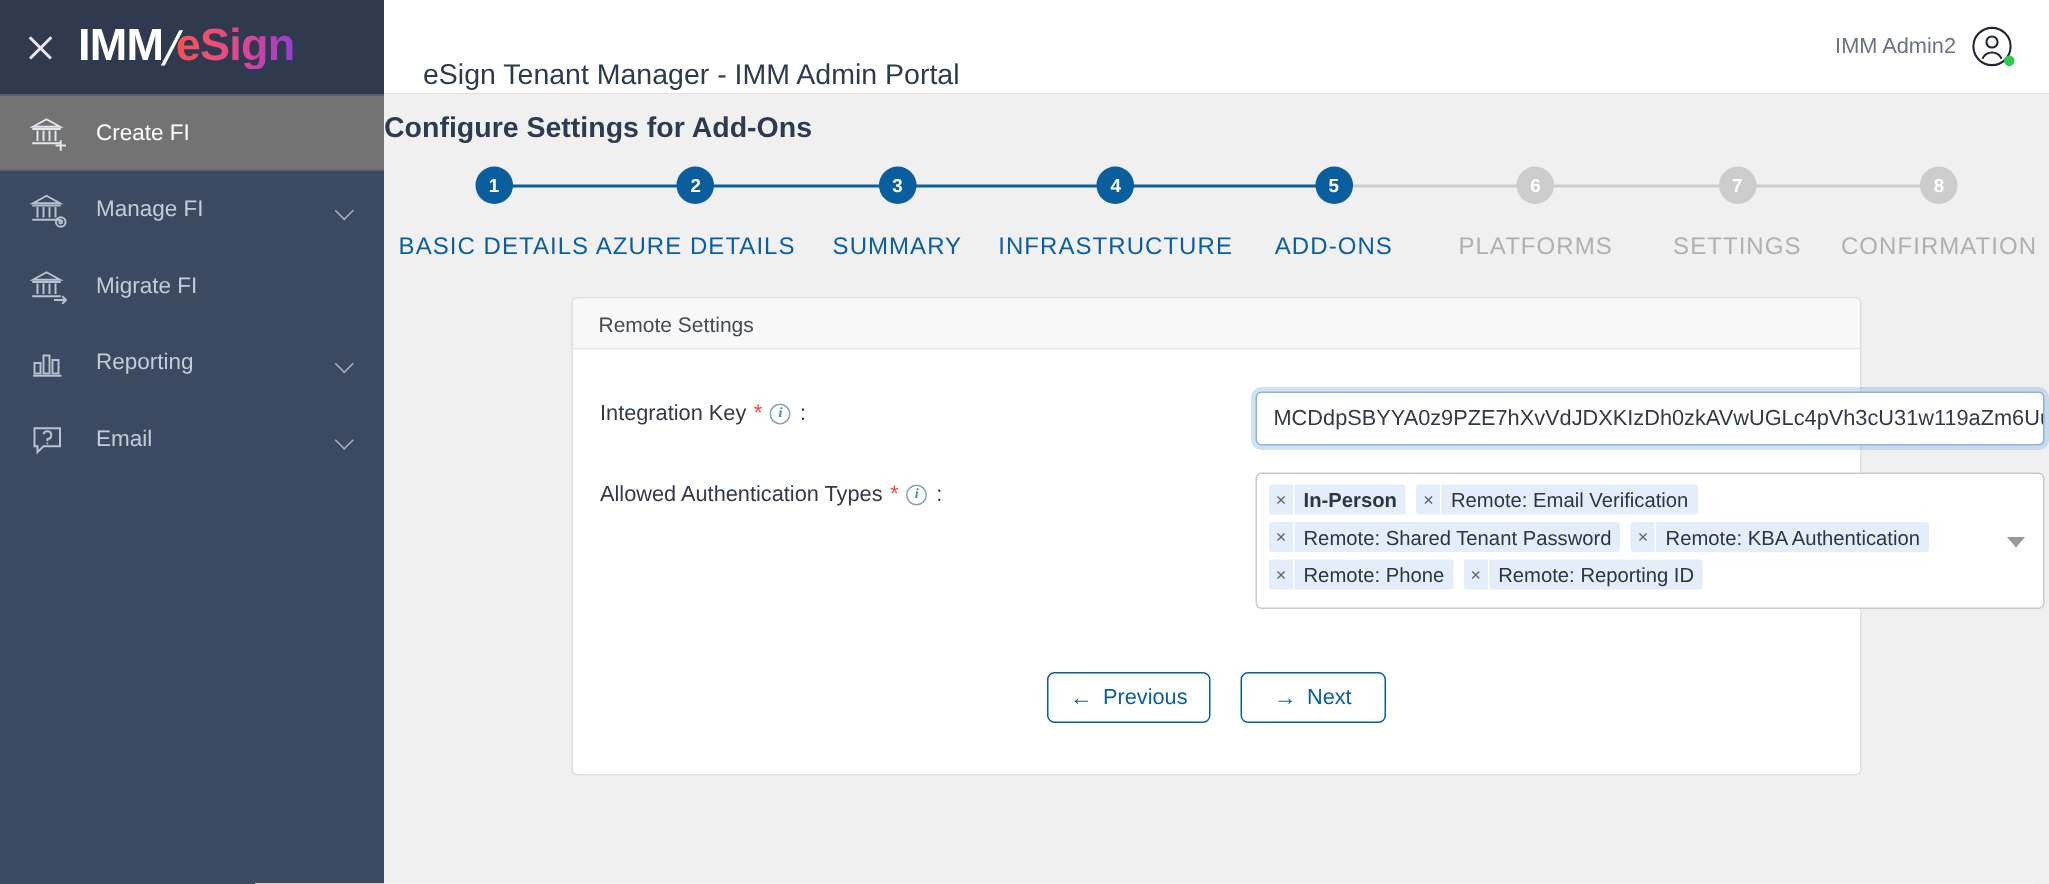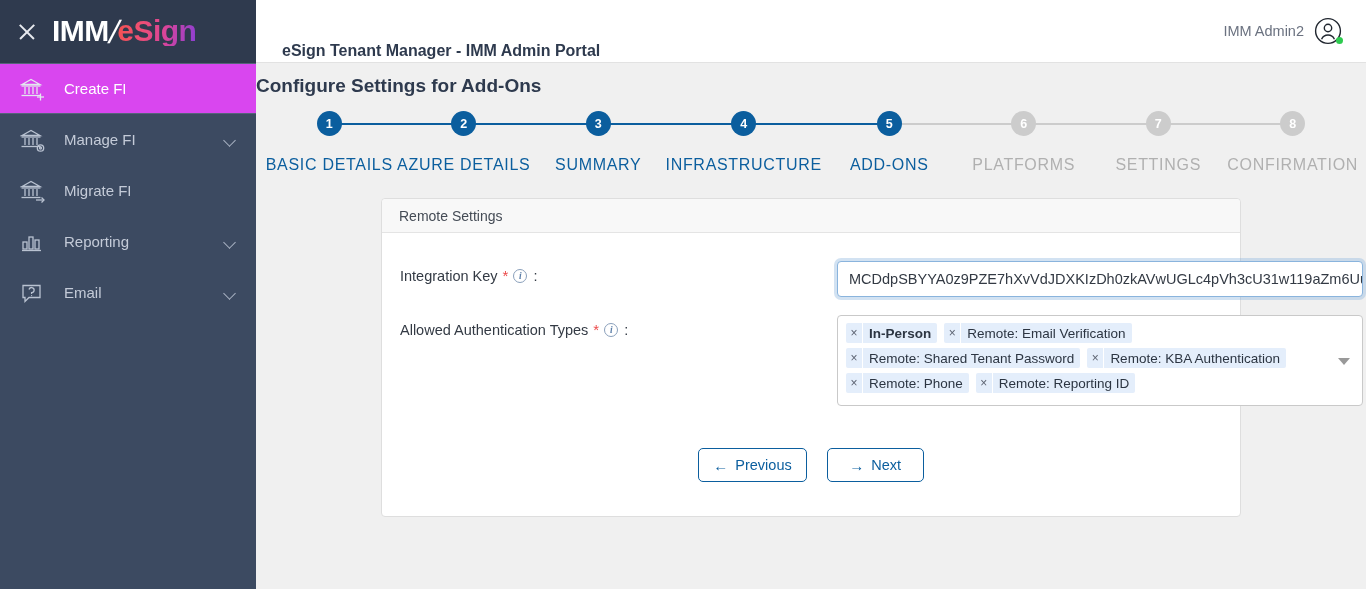--- a/index.html
+++ b/index.html
@@ -63,21 +63,21 @@
   .nav-item {
     height: 51px;
     display: flex; align-items: center;
     padding-left: 18px;
     color: #c4cbd8;
     font-size: 15px;
     cursor: pointer;
     position: relative;
   }
   .nav-item.active {
-    background: #d946ef;
+    background: #737373;
     color: #ffffff;
     border-top: 1px solid #56637b;
     border-bottom: 1px solid #56637b;
   }
   .nav-item .nav-icon {
     width: 30px; height: 26px;
     flex: 0 0 30px;
     display: flex; align-items: center; justify-content: center;
     margin-right: 16px;
   }
@@ -95,21 +95,21 @@
   #main { flex: 1 1 auto; height: 589px; display: flex; flex-direction: column; background: #f0f0f0; }
 
   #topbar {
     height: 63px; background: #ffffff;
     border-bottom: 1px solid #e2e2e2;
     display: flex; align-items: center;
     padding: 0 24px 0 26px;
     flex: 0 0 63px;
   }
   #topbar-title {
-    font-size: 16px; font-weight: bold; color: #2e3a4e; margin-top: 40px;
+    font-size: 19px; font-weight: normal; color: #2e3a4e; margin-top: 40px;
   }
   #topbar-right {
     margin-left: auto;
     display: flex; align-items: center; gap: 10px;
   }
   #topbar-user { font-size: 14.5px; color: #6b7280; }
   .avatar-wrap { position: relative; width: 28px; height: 28px; }
   .avatar-dot {
     position: absolute; right: -1px; bottom: 1px;
     width: 7px; height: 7px; border-radius: 50%;

